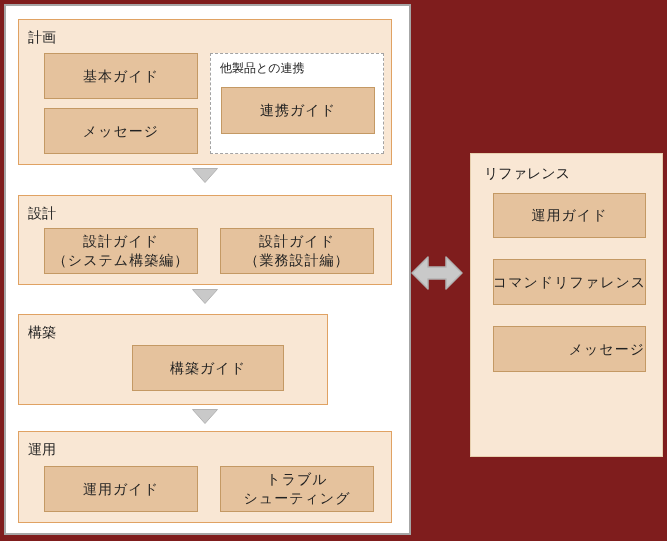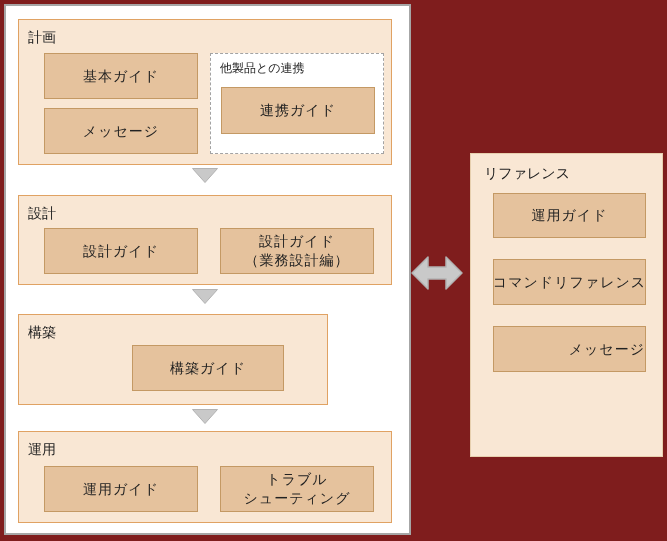--- a/index.html
+++ b/index.html
@@ -103,20 +103,21 @@
   <div id="arrow-1" class="down-arrow">
     <svg width="26" height="15" viewBox="0 0 26 15">
       <polygon points="0.5,0.5 25.5,0.5 13,14.5" fill="#c9c9c9" stroke="#b2b2b2" stroke-width="1"></polygon>
     </svg>
   </div>
 
   <div id="panel-design" class="phase-panel">
     <div class="phase-label">設計</div>
     <div id="box-design-sys" class="doc-box">
       <span>設計ガイド</span>
+      <span>（システム構築編）</span>
     </div>
     <div id="box-design-biz" class="doc-box">
       <span>設計ガイド</span>
       <span>（業務設計編）</span>
     </div>
   </div>
 
   <div id="arrow-2" class="down-arrow">
     <svg width="26" height="15" viewBox="0 0 26 15">
       <polygon points="0.5,0.5 25.5,0.5 13,14.5" fill="#c9c9c9" stroke="#b2b2b2" stroke-width="1"></polygon>

